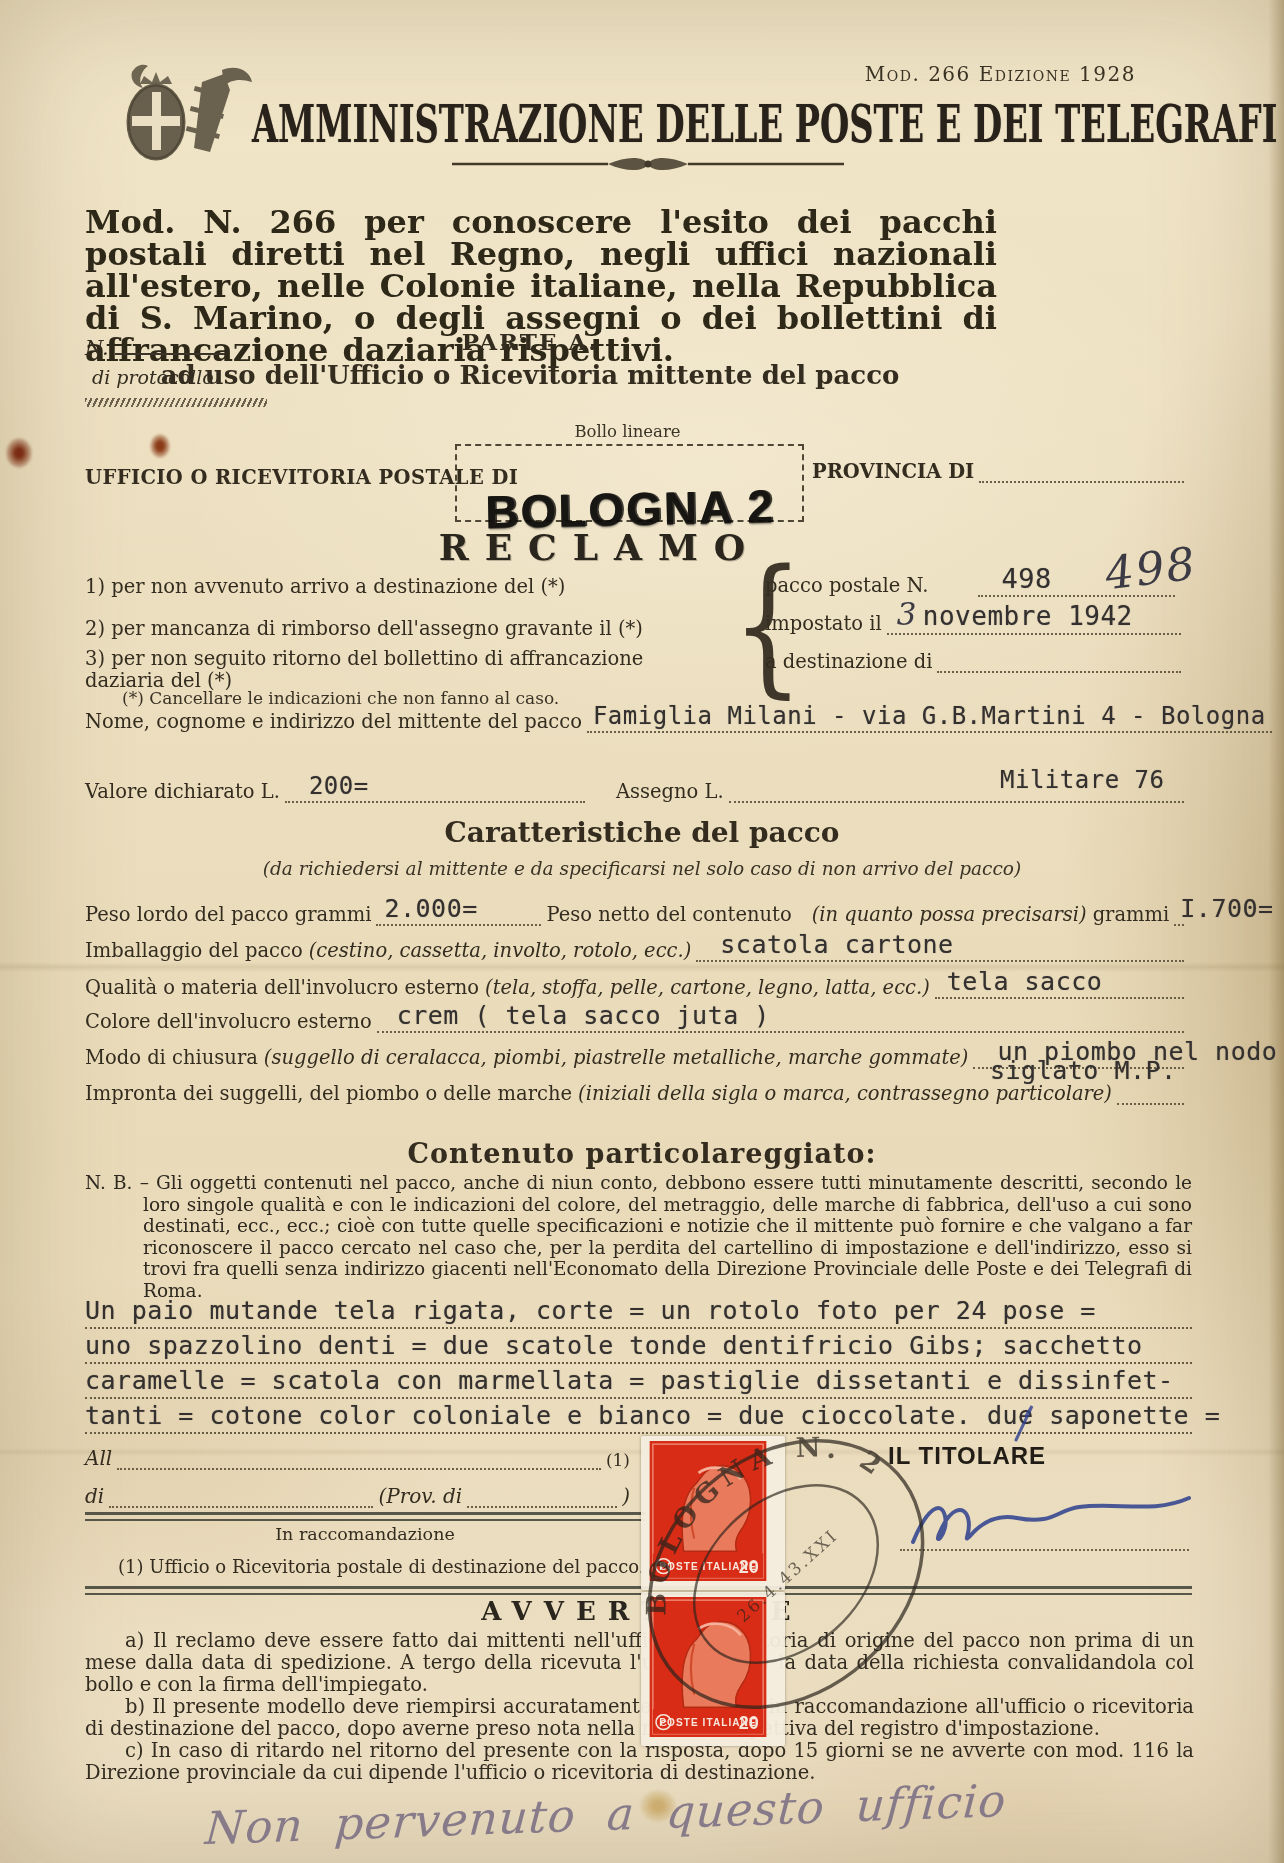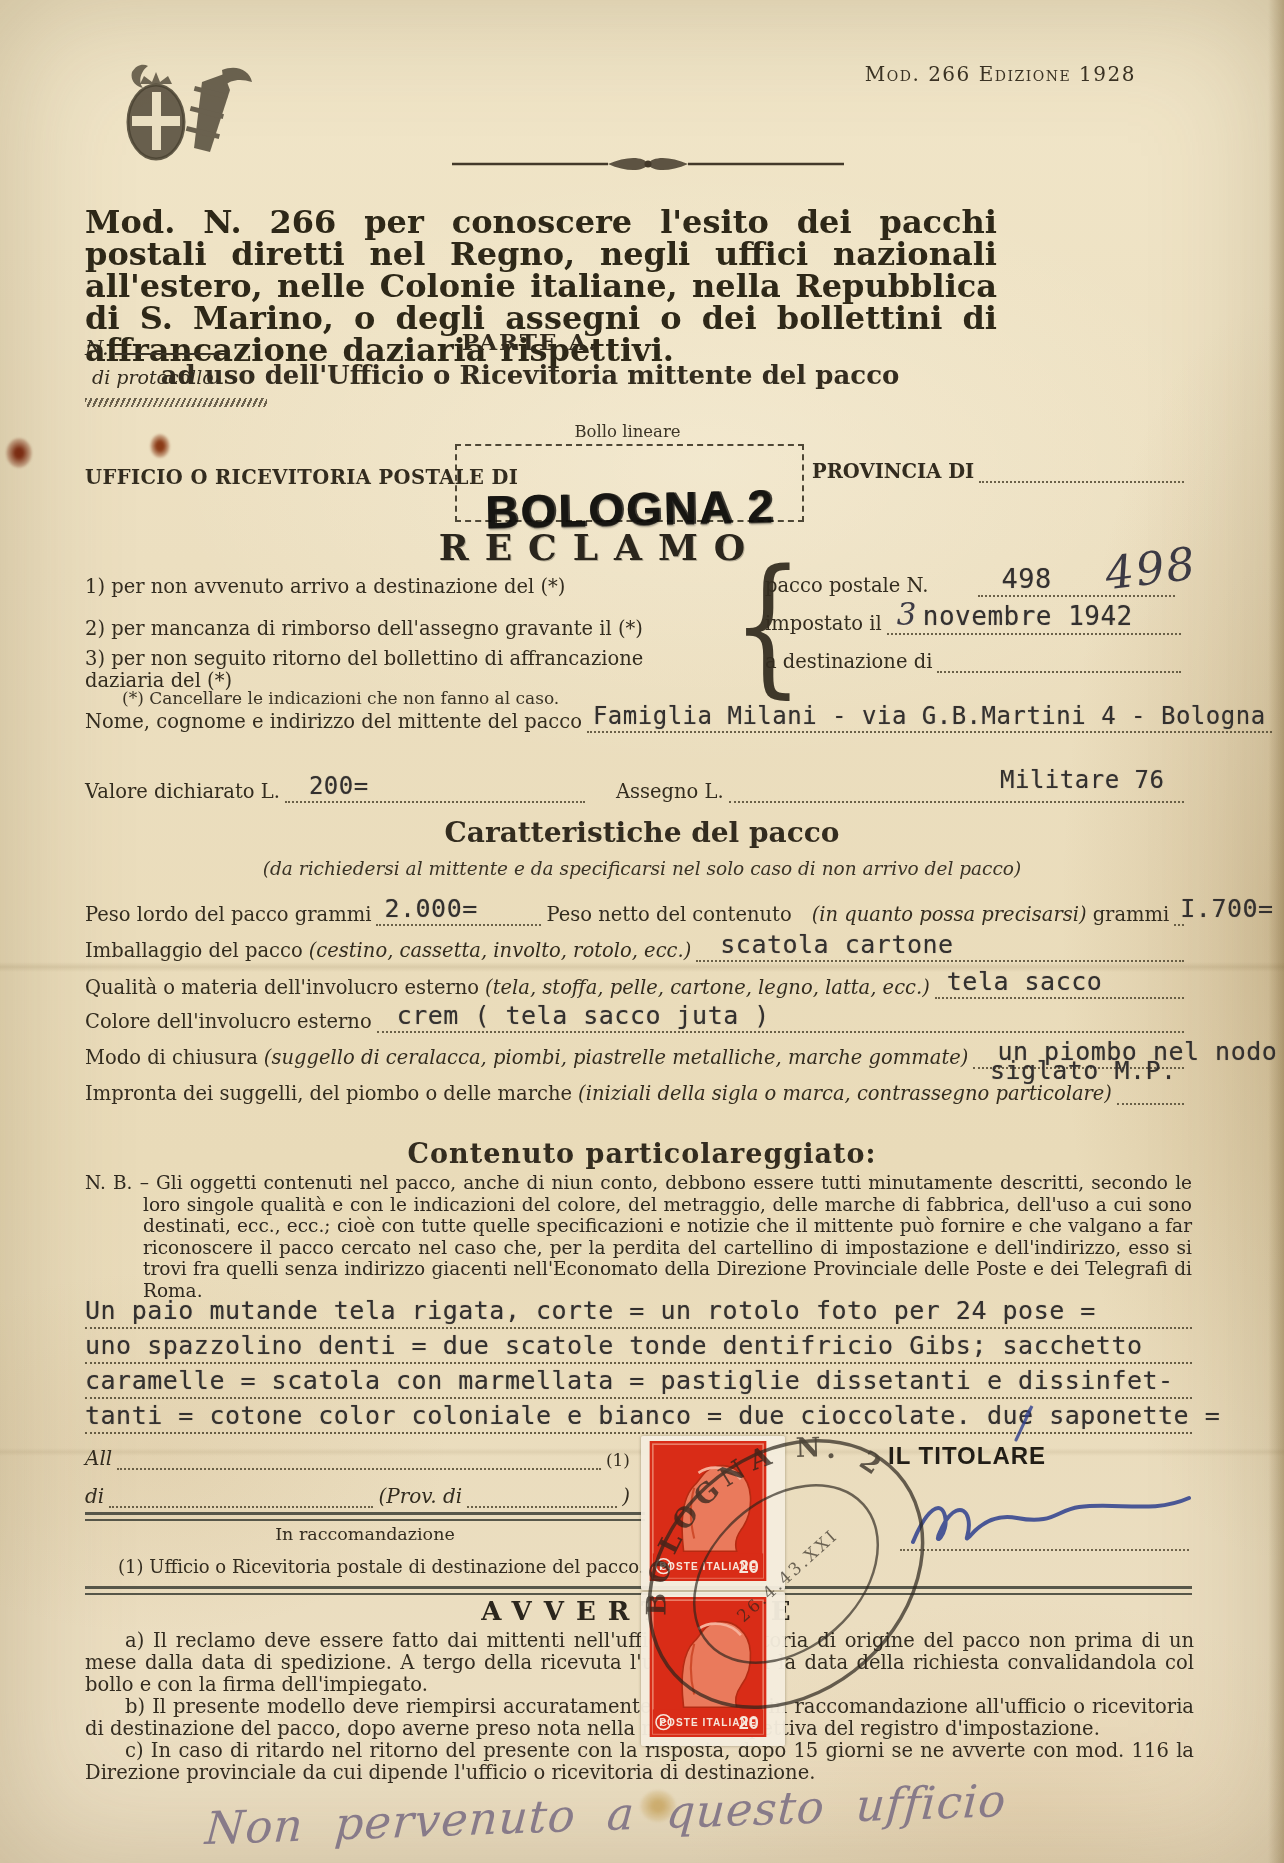--- a/index.html
+++ b/index.html
@@ -152,20 +152,23 @@
       <g fill="#4c4434" opacity=".88">
         <path d="M92 22 L114 14 L120 30 L100 92 L84 88 Z"></path>
         <path d="M112 10 C126 4 140 10 142 22 C130 18 120 20 114 26 Z"></path>
         <rect x="84" y="30" width="34" height="5" transform="rotate(14 101 32)"></rect>
         <rect x="80" y="50" width="34" height="5" transform="rotate(14 97 52)"></rect>
         <rect x="76" y="70" width="34" height="5" transform="rotate(14 93 72)"></rect>
       </g>
     </svg>
   </div>
 
+  <div class="abs" id="title-wrap">
+    <div id="main-title">AMMINISTRAZIONE DELLE POSTE E DEI TELEGRAFI</div>
+  </div>
 
   <div class="abs" id="ornament">
     <svg width="400" height="20" viewBox="0 0 400 20">
       <path d="M4 10 H160 M240 10 H396" stroke="#43392a" stroke-width="2.5"></path>
       <path d="M160 10 C178 2 196 2 200 10 C196 18 178 18 160 10 Z M240 10 C222 2 204 2 200 10 C204 18 222 18 240 10 Z" fill="#43392a" opacity=".85"></path>
       <circle cx="200" cy="10" r="3.5" fill="#43392a"></circle>
     </svg>
   </div>
 
   <div class="abs" id="intro">Mod. N. 266 per conoscere l'esito dei pacchi postali diretti nel Regno, negli uffici nazionali all'estero, nelle Colonie italiane, nella Repubblica di S. Marino, o degli assegni o dei bollettini di affrancazione daziaria rispettivi.</div>

